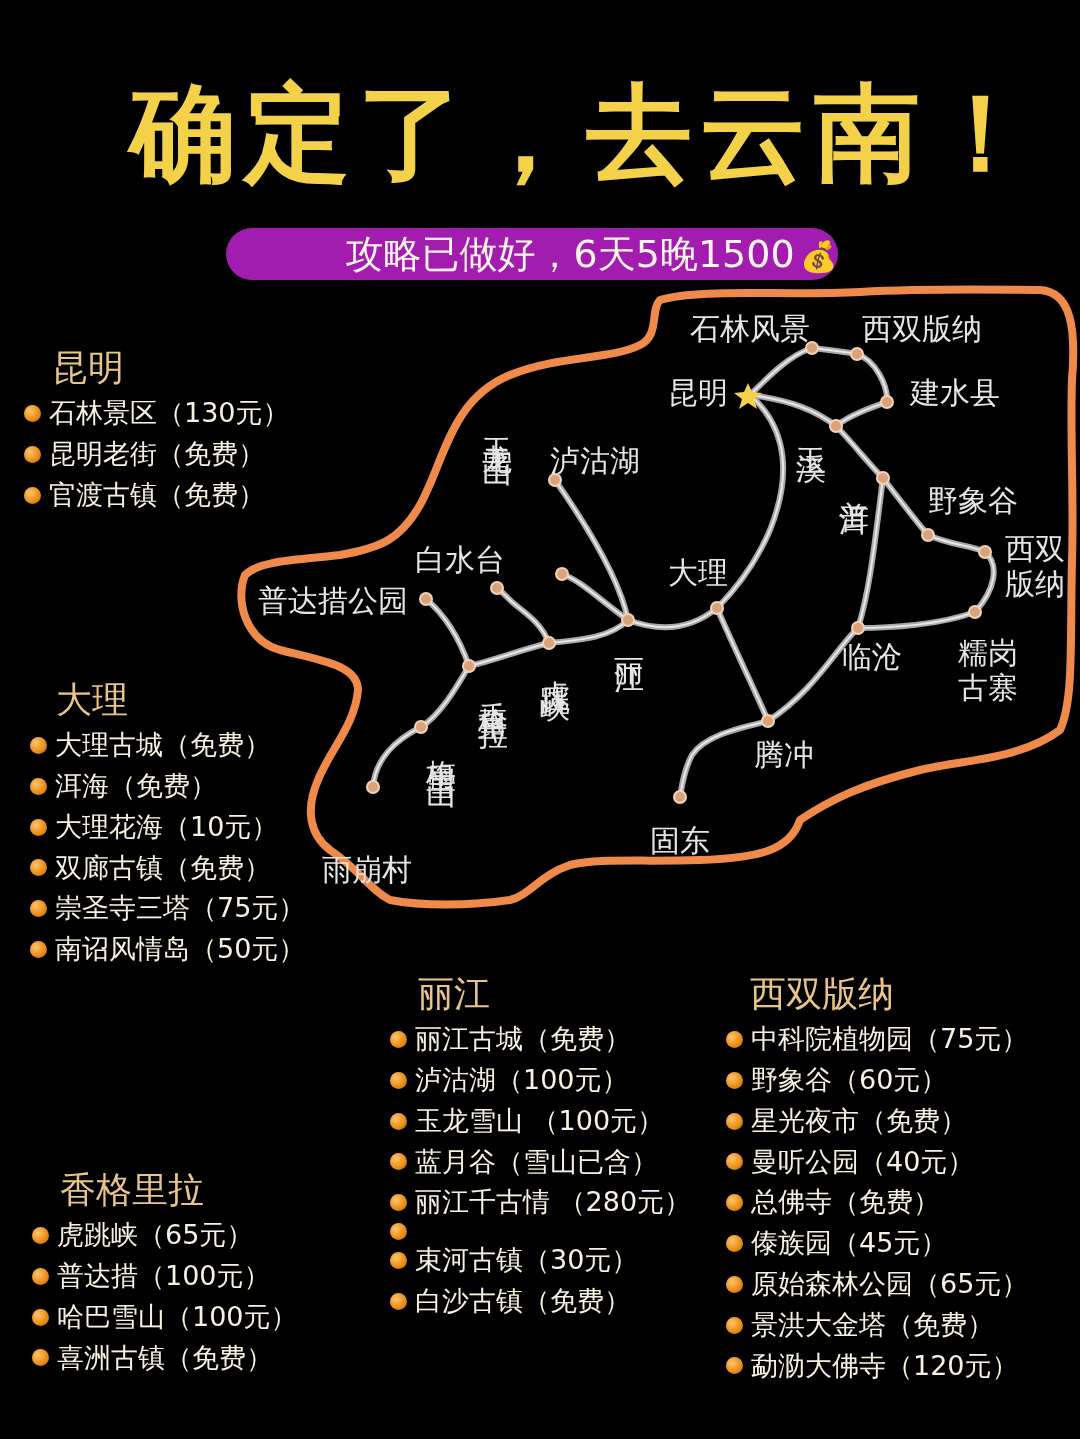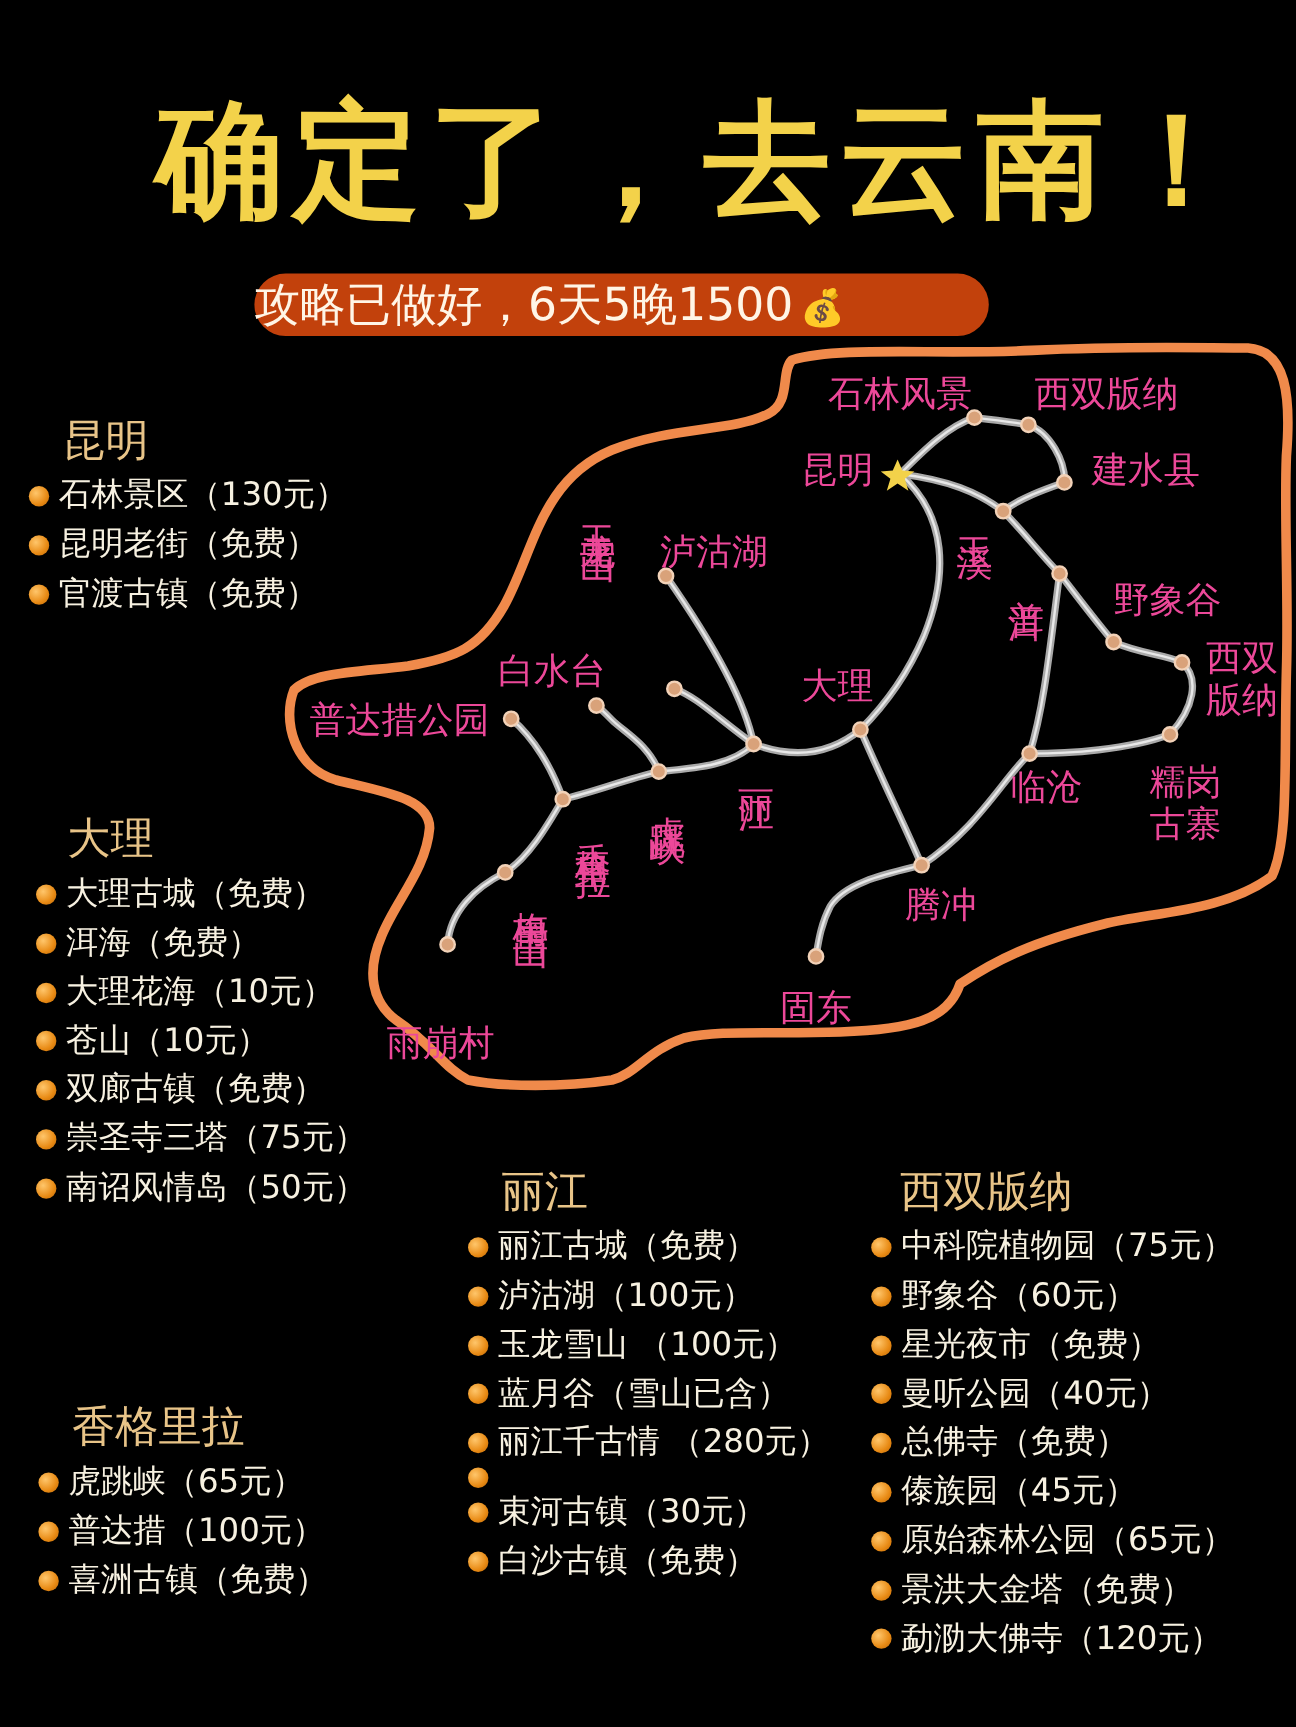--- a/index.html
+++ b/index.html
@@ -7,29 +7,29 @@
     width: 1080px; height: 1439px; background: #000;
     position: relative; overflow: hidden;
     font-family: "DejaVu Sans", "Liberation Sans", sans-serif;
   }
   .title {
     position: absolute; left: 130px; top: 70px; width: 900px;
     font-size: 106px; font-weight: bold; color: #f3d24a;
     letter-spacing: 8px; white-space: nowrap; line-height: 1.2;
   }
   .subtitle {
-    position: absolute; left: 212px; top: 228px; width: 612px; height: 52px;
-    background: #c2410c; border-radius: 26px;
-    color: #fff5e6; font-size: 38px; line-height: 52px; text-align: left;
+    position: absolute; left: 226px; top: 228px; width: 612px; height: 52px;
+    background: #a21caf; border-radius: 26px;
+    color: #fff5e6; font-size: 38px; line-height: 52px; text-align: right;
     white-space: nowrap;
   }
   .subtitle .bag { font-size: 30px; margin-left: 6px; }
   svg.map { position: absolute; left: 0; top: 0; }
   .lbl {
-    position: absolute; color: #ec4899; font-size: 30px; line-height: 1.15;
+    position: absolute; color: #e5e5e5; font-size: 30px; line-height: 1.15;
     white-space: nowrap;
   }
   .lbl.v { writing-mode: vertical-rl; text-orientation: upright; letter-spacing: 6px; line-height: 1; }
   .sec { position: absolute; }
   .sec h2 {
     margin: 0 0 4px 0; font-size: 36px; font-weight: normal; color: #e8c488;
     line-height: 1.2;
   }
   .sec ul { list-style: none; margin: 0; padding: 0; }
   .sec li {
@@ -160,24 +160,20 @@
     <li>
         <span class="dot"></span>
         <span>洱海（免费）</span>
       </li>
     <li>
         <span class="dot"></span>
         <span>大理花海（10元）</span>
       </li>
     <li>
         <span class="dot"></span>
-        <span>苍山（10元）</span>
-      </li>
-    <li>
-        <span class="dot"></span>
         <span>双廊古镇（免费）</span>
       </li>
     <li>
         <span class="dot"></span>
         <span>崇圣寺三塔（75元）</span>
       </li>
     <li>
         <span class="dot"></span>
         <span>南诏风情岛（50元）</span>
       </li>
@@ -190,20 +186,24 @@
     <li>
         <span class="dot"></span>
         <span>虎跳峡（65元）</span>
       </li>
     <li>
         <span class="dot"></span>
         <span>普达措（100元）</span>
       </li>
     <li>
         <span class="dot"></span>
+        <span>哈巴雪山（100元）</span>
+      </li>
+    <li>
+        <span class="dot"></span>
         <span>喜洲古镇（免费）</span>
       </li>
   </ul>
 </div>
 
 <div class="sec" style="left:390px; top:972px;">
   <h2 style="margin-left:28px;">丽江</h2>
   <ul>
     <li>
         <span class="dot"></span>

